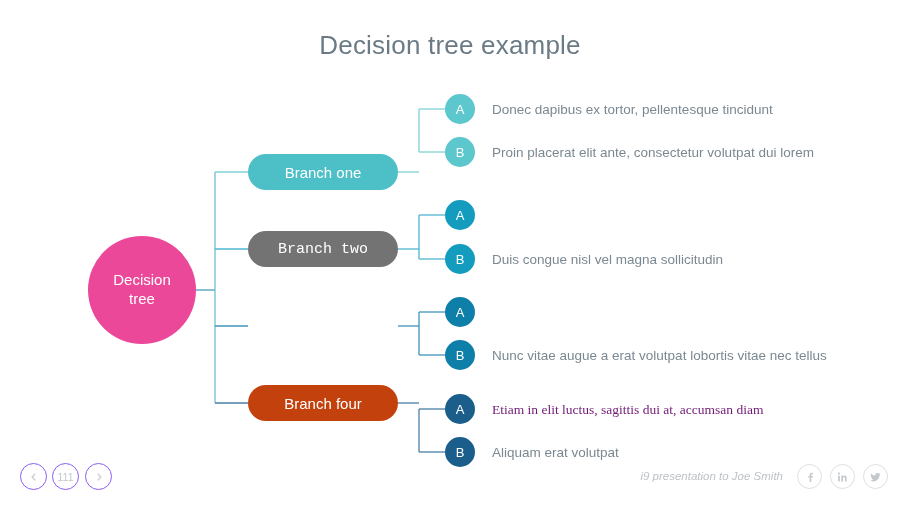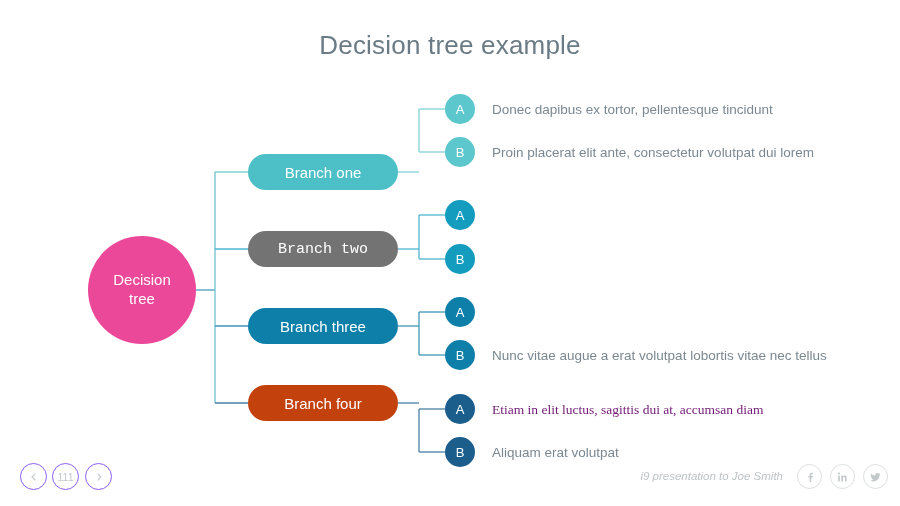--- a/index.html
+++ b/index.html
@@ -218,24 +218,22 @@
 
     <div class="branch-pill" id="branch-1" style="top: 231px; background: #737373; font-family: Liberation Mono, monospace;">
       <span>Branch two</span>
     </div>
     <div class="leaf-badge" id="leaf-1-0" style="top: 200px; background: rgb(19, 156, 190);">
       <span>A</span>
     </div>
     <div class="leaf-badge" id="leaf-1-1" style="top: 244px; background: rgb(19, 156, 190);">
       <span>B</span>
     </div>
-
-    <div class="branch-pill" id="branch-2" style="top: 308px; background: rgb(14, 127, 168);">
-      <span>Branch three</span>
-    </div>
+    <div class="leaf-text" style="top: 253px; color: rgb(123, 136, 145);">Duis congue nisl vel magna sollicitudin</div>
+
     <div class="leaf-badge" id="leaf-2-0" style="top: 297px; background: rgb(14, 127, 168);">
       <span>A</span>
     </div>
     <div class="leaf-badge" id="leaf-2-1" style="top: 340px; background: rgb(14, 127, 168);">
       <span>B</span>
     </div>
     <div class="leaf-text" style="top: 349px; color: rgb(123, 136, 145);">Nunc vitae augue a erat volutpat lobortis vitae nec tellus</div>
 
     <div class="branch-pill" id="branch-3" style="top: 385px; background: #c2410c;">
       <span>Branch four</span>

